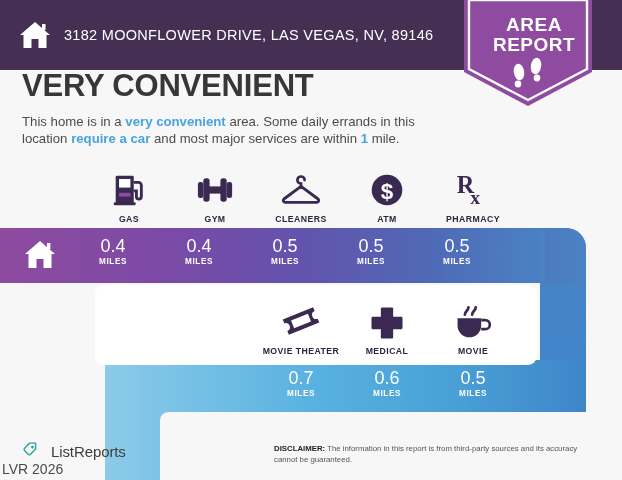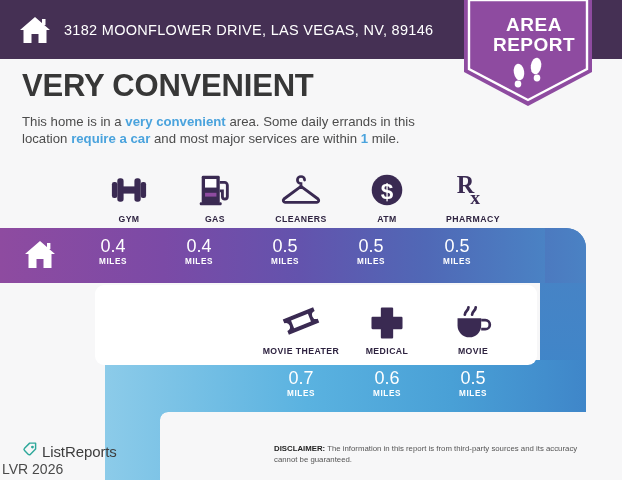--- a/index.html
+++ b/index.html
@@ -6,21 +6,21 @@
   html,body { width:622px; height:480px; }
   body {
     font-family:"Liberation Sans", sans-serif;
     background:#f7f7f8;
     position:relative;
     overflow:hidden;
   }
 
   
   .header-bar{
-    position:absolute; left:0; top:0; width:622px; height:59px;
+    position:absolute; left:0; top:0; width:622px; height:70px;
     background:#453054; display:flex; align-items:center;
   }
   .header-home-icon{ margin-left:18px; width:34px; height:34px; display:block; }
   .header-address{
     color:#ffffff; font-size:14.5px; letter-spacing:.3px;
     margin-left:12px; white-space:nowrap; font-weight:400;
   }
 
   
   .badge{
@@ -77,21 +77,21 @@
   .inner-panel{
     position:absolute; left:95px; top:285px; width:442px; height:80px;
     background:#ffffff; border-radius:9px; z-index:2;
   }
 
   
   .footer-logo{
     position:absolute; left:22px; top:441px; display:flex; align-items:center; z-index:6;
   }
   .footer-logo-text{
-    font-size:15px; color:#3d3d3d; margin-left:3px; letter-spacing:-.1px;
+    font-size:15px; color:#3d3d3d; margin-left:12px; letter-spacing:-.1px;
   }
   .footer-lvr{
     position:absolute; left:2px; top:461px; font-size:14px; color:#4a4a4a; z-index:6;
   }
   .disclaimer{
     position:absolute; left:274px; top:444px; width:320px;
     font-size:7.8px; line-height:10.5px; color:#555; z-index:6;
   }
   .disclaimer b{ color:#222; }
 </style>
@@ -176,42 +176,42 @@
   <svg viewBox="0 0 40 34" width="40" height="34">
     <path d="M20 3 L35 16 L31.5 16 L31.5 30 L23.5 30 L23.5 21 L16.5 21 L16.5 30 L8.5 30 L8.5 16 L5 16 Z" fill="#ffffff"></path>
     <rect x="27" y="5" width="3.4" height="6" fill="#ffffff"></rect>
   </svg>
 </span>
 
 <div class="icon-row icon-row-1">
 
   <div class="icon-cell">
     <span class="icon-glyph">
+      <svg viewBox="0 0 40 40" width="38" height="38">
+        <rect x="6" y="6" width="19" height="29" rx="1.5" fill="#3a2a52"></rect>
+        <rect x="9.5" y="9.5" width="12" height="9" fill="#ffffff"></rect>
+        <rect x="9.5" y="24" width="12" height="4" fill="#8e4ba0"></rect>
+        <path d="M25 13 h5 a3 3 0 0 1 3 3 v12 a2.6 2.6 0 0 1 -5.2 0 v-6 h-2.8" fill="none" stroke="#3a2a52" stroke-width="3"></path>
+        <rect x="4" y="34" width="23" height="3" rx="1" fill="#3a2a52"></rect>
+      </svg>
+    </span>
+    <span class="icon-label">GAS</span>
+  </div>
+
+  <div class="icon-cell">
+    <span class="icon-glyph">
       <svg viewBox="0 0 44 40" width="40" height="36">
         <rect x="3" y="11" width="6" height="18" rx="2.5" fill="#3a2a52"></rect>
         <rect x="9" y="7" width="7" height="26" rx="3" fill="#3a2a52"></rect>
         <rect x="28" y="7" width="7" height="26" rx="3" fill="#3a2a52"></rect>
         <rect x="35" y="11" width="6" height="18" rx="2.5" fill="#3a2a52"></rect>
         <rect x="15" y="16" width="14" height="8" fill="#3a2a52"></rect>
       </svg>
     </span>
     <span class="icon-label">GYM</span>
-  </div>
-
-  <div class="icon-cell">
-    <span class="icon-glyph">
-      <svg viewBox="0 0 40 40" width="38" height="38">
-        <rect x="6" y="6" width="19" height="29" rx="1.5" fill="#3a2a52"></rect>
-        <rect x="9.5" y="9.5" width="12" height="9" fill="#ffffff"></rect>
-        <rect x="9.5" y="24" width="12" height="4" fill="#8e4ba0"></rect>
-        <path d="M25 13 h5 a3 3 0 0 1 3 3 v12 a2.6 2.6 0 0 1 -5.2 0 v-6 h-2.8" fill="none" stroke="#3a2a52" stroke-width="3"></path>
-        <rect x="4" y="34" width="23" height="3" rx="1" fill="#3a2a52"></rect>
-      </svg>
-    </span>
-    <span class="icon-label">GAS</span>
   </div>
 
   <div class="icon-cell">
     <span class="icon-glyph">
       <svg viewBox="0 0 46 40" width="42" height="36">
         <path d="M23 16 v-3 a4 4 0 1 1 4 -4" fill="none" stroke="#3a2a52" stroke-width="3" stroke-linecap="round"></path>
         <path d="M23 16 L4 30 a2.2 2.2 0 0 0 1.3 3.8 h35.4 A2.2 2.2 0 0 0 42 30 Z" fill="none" stroke="#3a2a52" stroke-width="3.2" stroke-linejoin="round"></path>
       </svg>
     </span>
     <span class="icon-label">CLEANERS</span>

